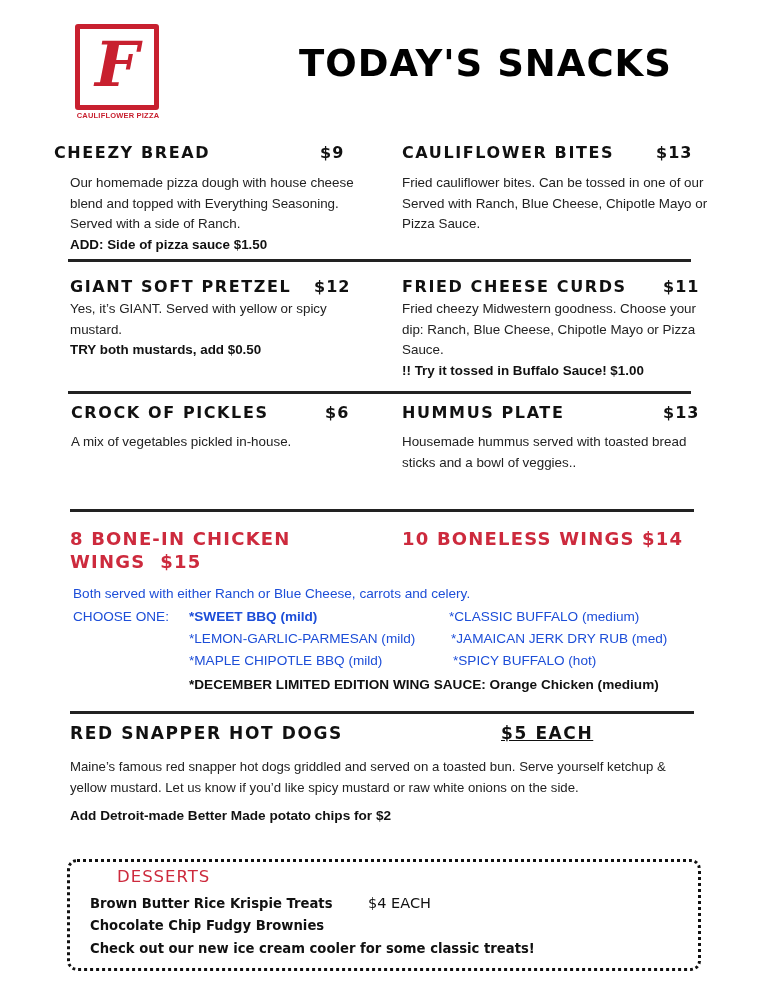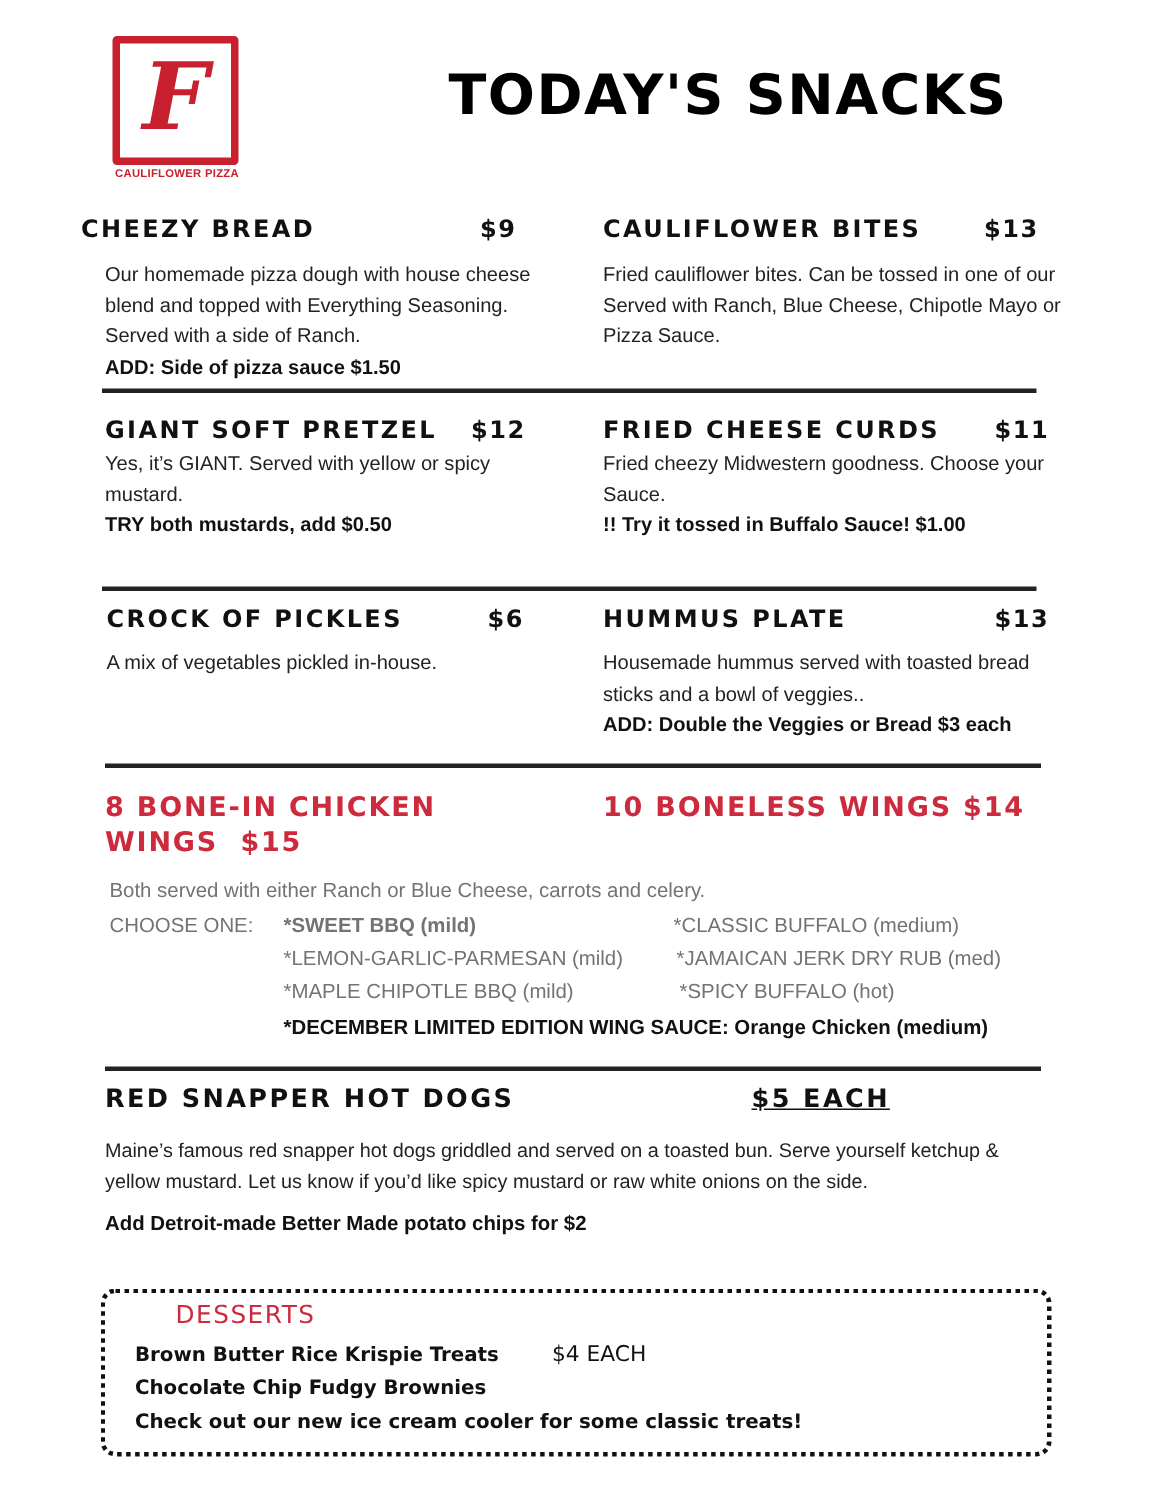--- a/index.html
+++ b/index.html
@@ -9,21 +9,21 @@
   .logo-f { font-family: "DejaVu Serif", serif; font-weight: bold; font-style: italic; font-size: 62px; color: #c8202f; line-height: 1; margin-top: -4px; }
   .logo-text { left: 70px; top: 111px; width: 96px; text-align: center; font-size: 7.5px; font-weight: bold; color: #c8202f; letter-spacing: 0.2px; }
   .title { left: 258px; top: 42px; font-family: "DejaVu Sans", sans-serif; font-weight: bold; font-size: 37px; letter-spacing: 1px; color: #000; margin-left: 41px; }
   .hdr { font-family: "DejaVu Sans", sans-serif; font-weight: bold; font-size: 16px; letter-spacing: 1.6px; color: #111; white-space: nowrap; }
   .price { font-family: "DejaVu Sans", sans-serif; font-weight: bold; font-size: 16px; letter-spacing: 1px; color: #111; white-space: nowrap; }
   .desc { font-family: "Liberation Sans", sans-serif; font-size: 13.4px; line-height: 20.5px; color: #222; transform-origin: left top; }
   .desc .bold { font-weight: bold; color: #111; }
   .rule { height: 3px; background: #222; }
   .red { color: #cd2a3d; }
   .wing-hdr { font-family: "DejaVu Sans", sans-serif; font-weight: bold; font-size: 18px; letter-spacing: 1.2px; line-height: 23px; }
-  .wing-text { font-family: "Liberation Sans", sans-serif; font-size: 13.6px; color: #737373; white-space: nowrap; }
+  .wing-text { font-family: "Liberation Sans", sans-serif; font-size: 13.6px; color: #1d4ed8; white-space: nowrap; }
   .wing-text.b { font-weight: bold; color: #111; }
   .dessert-box { left: 67px; top: 859px; width: 634px; height: 112px; border: 3px dotted #111; border-radius: 10px; box-sizing: border-box; }
   .dessert-title { font-family: "DejaVu Sans", sans-serif; font-size: 16.5px; color: #cd2a3d; letter-spacing: 1px; }
   .dessert-item { font-family: "DejaVu Sans", sans-serif; font-weight: bold; font-size: 13.2px; color: #111; white-space: nowrap; }
   .dessert-price { font-family: "DejaVu Sans", sans-serif; font-size: 14.5px; color: #111; }
 </style>
 </head>
 <body>
 
 <div class="abs logo">
@@ -57,38 +57,38 @@
 <div class="abs desc" style="left:70px; top:299px; width:300px;">
   <div>Yes, it’s GIANT. Served with yellow or spicy</div>
   <div>mustard.</div>
   <div class="bold">TRY both mustards, add $0.50</div>
 </div>
 
 <div class="abs hdr" style="left:402px; top:277px;">FRIED CHEESE CURDS</div>
 <div class="abs price" style="left:663px; top:277px;">$11</div>
 <div class="abs desc" style="left:402px; top:299px; width:310px;">
   <div>Fried cheezy Midwestern goodness. Choose your</div>
+  <div>dip: Ranch, Blue Cheese, Chipotle Mayo or Pizza</div>
   <div>Sauce.</div>
   <div class="bold">!! Try it tossed in Buffalo Sauce!  $1.00</div>
 </div>
 
 <div class="abs rule" style="left:68px; top:391px; width:623px;"></div>
 
 <div class="abs hdr" style="left:71px; top:403px;">CROCK OF PICKLES</div>
 <div class="abs price" style="left:325px; top:403px;">$6</div>
 <div class="abs desc" style="left:71px; top:432px; width:300px;">
   <div>A mix of vegetables pickled in-house.</div>
 </div>
 
 <div class="abs hdr" style="left:402px; top:403px;">HUMMUS PLATE</div>
 <div class="abs price" style="left:663px; top:403px;">$13</div>
 <div class="abs desc" style="left:402px; top:432px; width:310px;">
   <div>Housemade hummus served with toasted bread</div>
   <div>sticks and a bowl of veggies..</div>
-  <div class="bold">ADD: Double the Veggies or Bread $3 each</div>
 </div>
 
 <div class="abs rule" style="left:70px; top:509px; width:624px;"></div>
 
 <div class="abs wing-hdr red" style="left:70px; top:527px;">
   <div>8 BONE-IN CHICKEN</div>
   <div style="white-space:pre;">WINGS  $15</div>
 </div>
 <div class="abs wing-hdr red" style="left:402px; top:527px; white-space:nowrap;">10 BONELESS WINGS $14</div>
 

